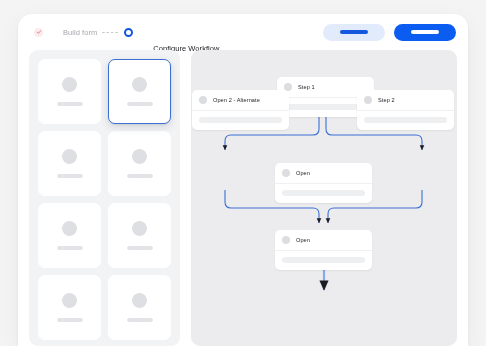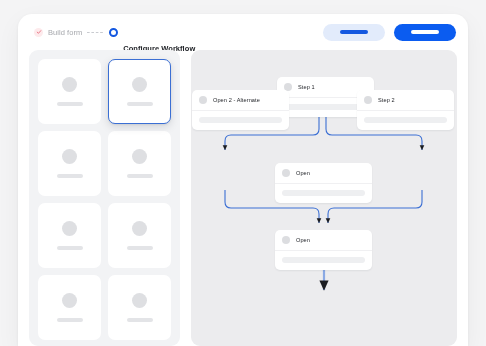--- a/index.html
+++ b/index.html
@@ -40,30 +40,30 @@
 
   .steps {
     display: flex;
     align-items: center;
     gap: 0;
   }
 
   .step {
     display: flex;
     align-items: center;
-    gap: 5px;
+    gap: 20px;
   }
 
   .step-label {
     font-size: 7.5px;
     letter-spacing: .05px;
     white-space: nowrap;
   }
   .step.done .step-label { color: #a6a8ad; font-weight: 400; }
-  .step.current .step-label { color: #1b1d22; font-weight: 700; margin-top: 33px; }
+  .step.current .step-label { color: #1b1d22; font-weight: 400; margin-top: 33px; }
 
   .check-badge {
     width: 9px; height: 9px;
     border-radius: 50%;
     background: #fdeaec;
     display: flex;
     align-items: center;
     justify-content: center;
     flex: none;
   }

